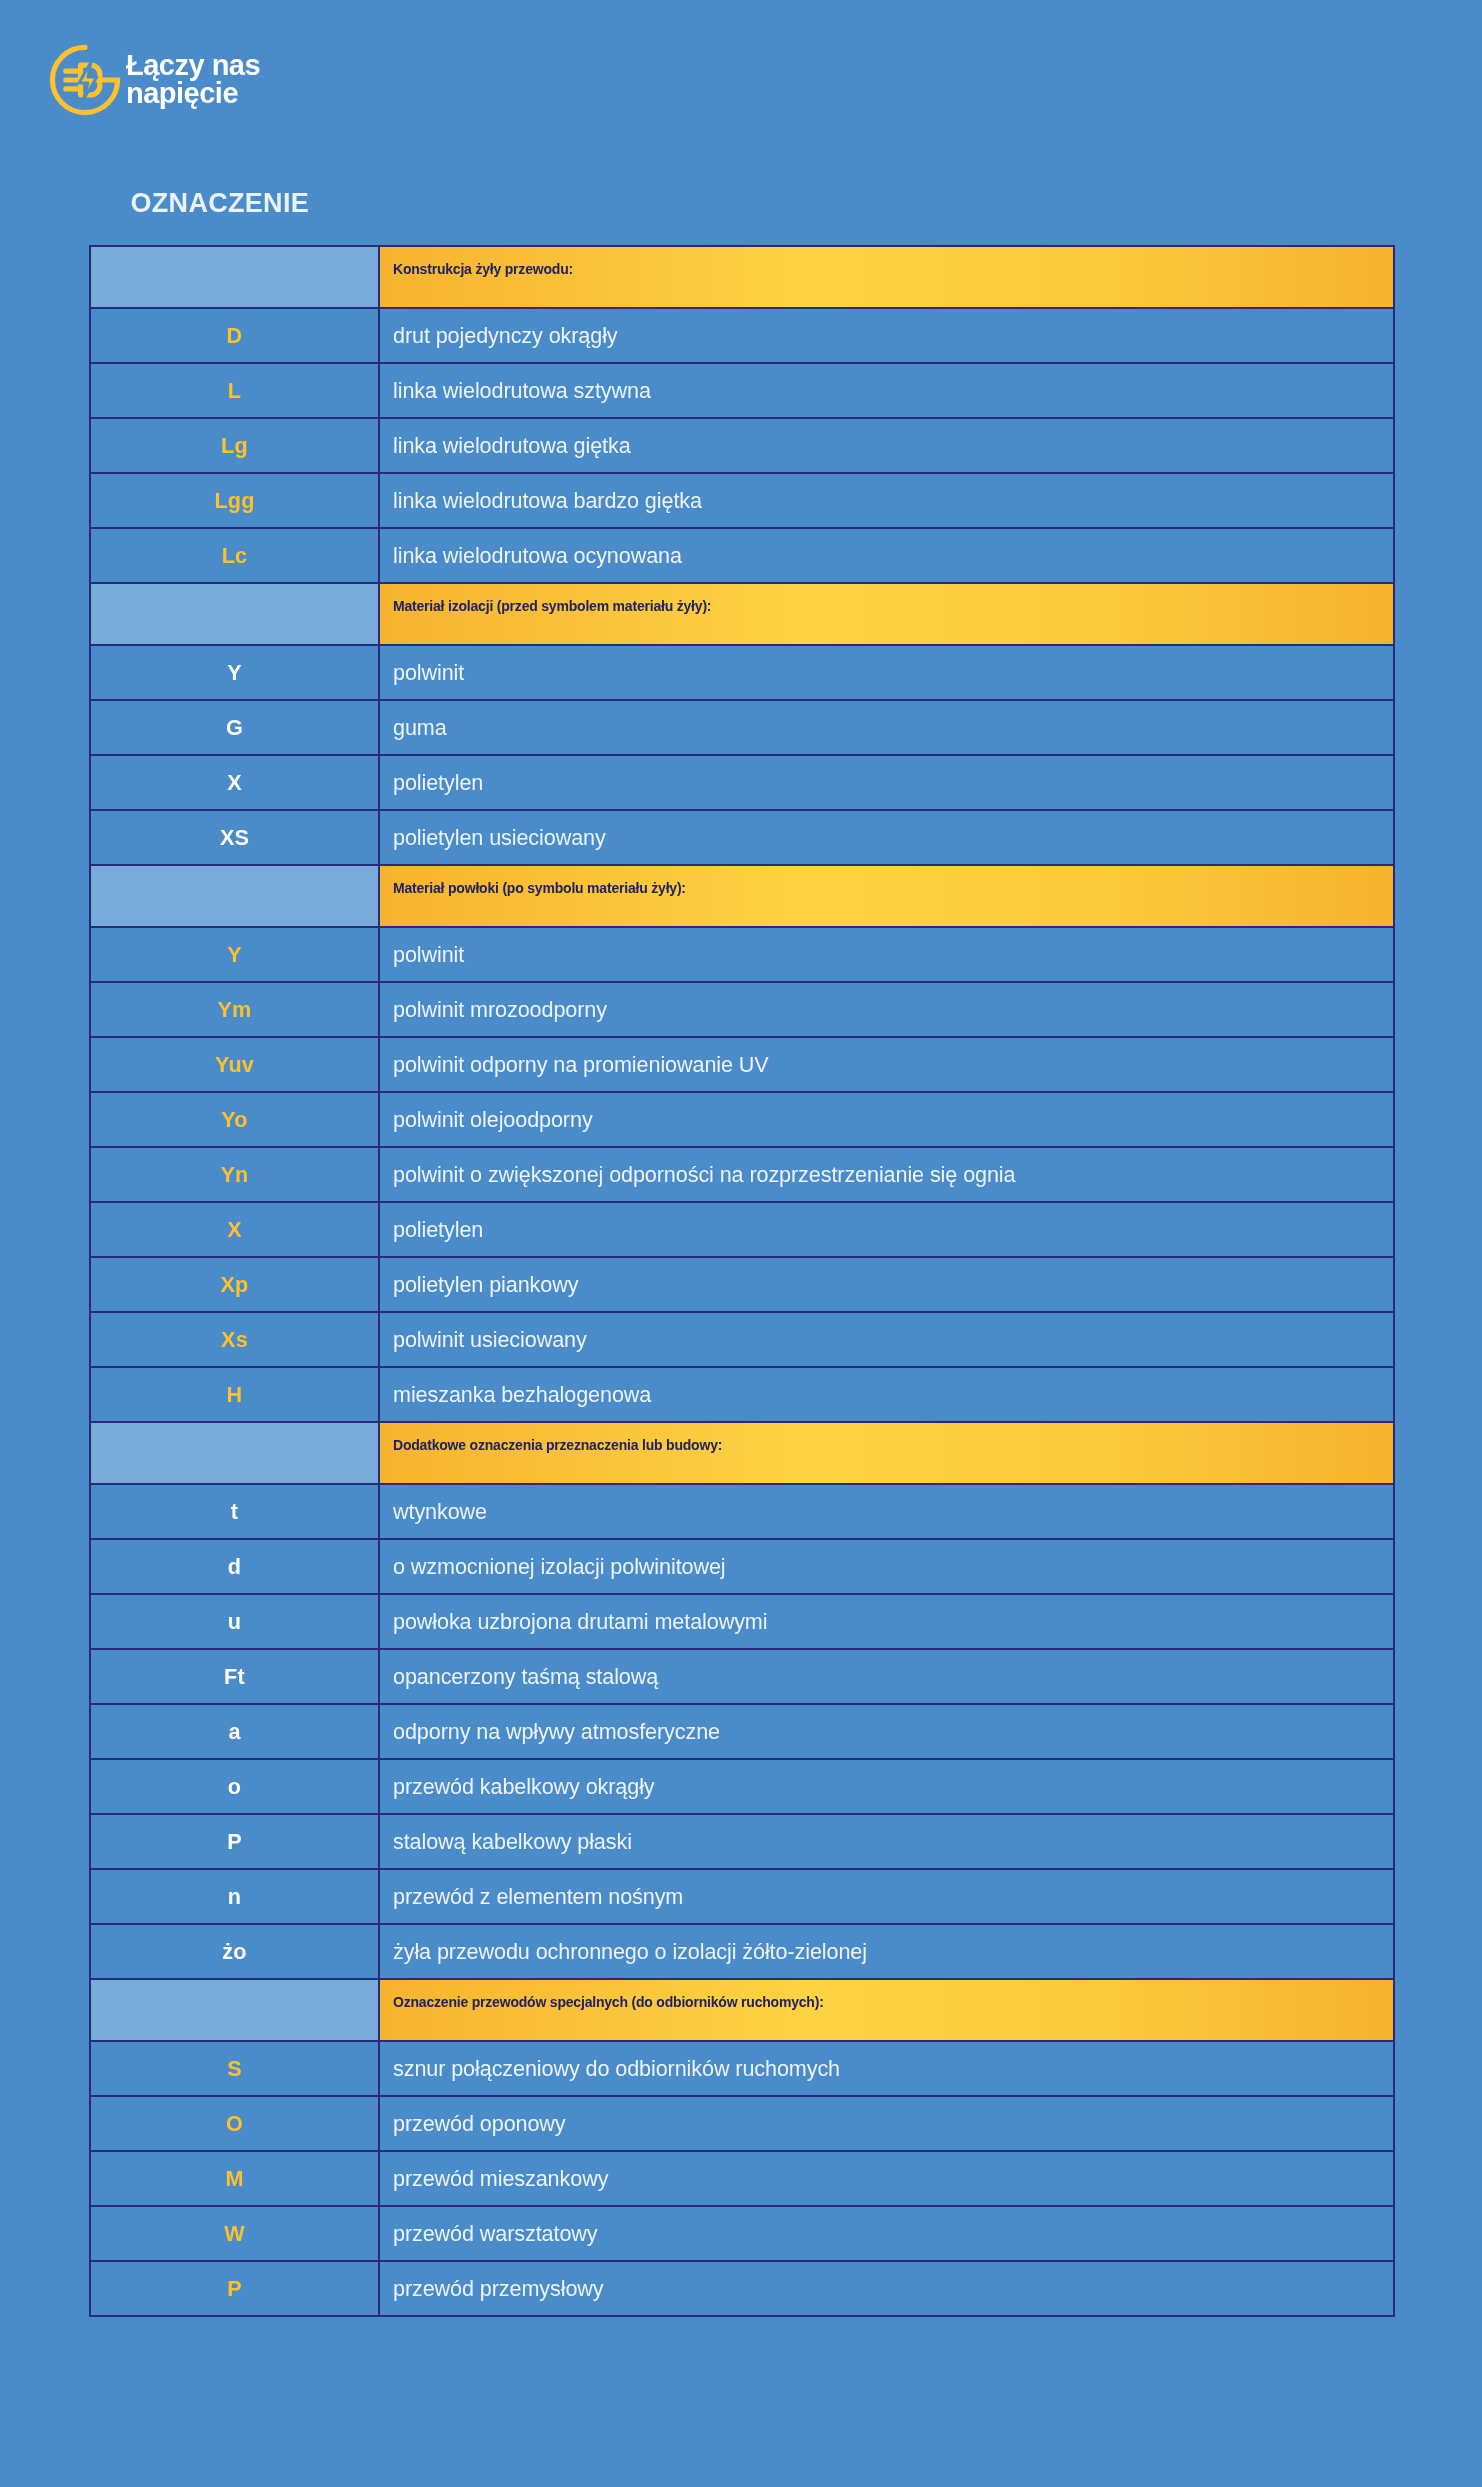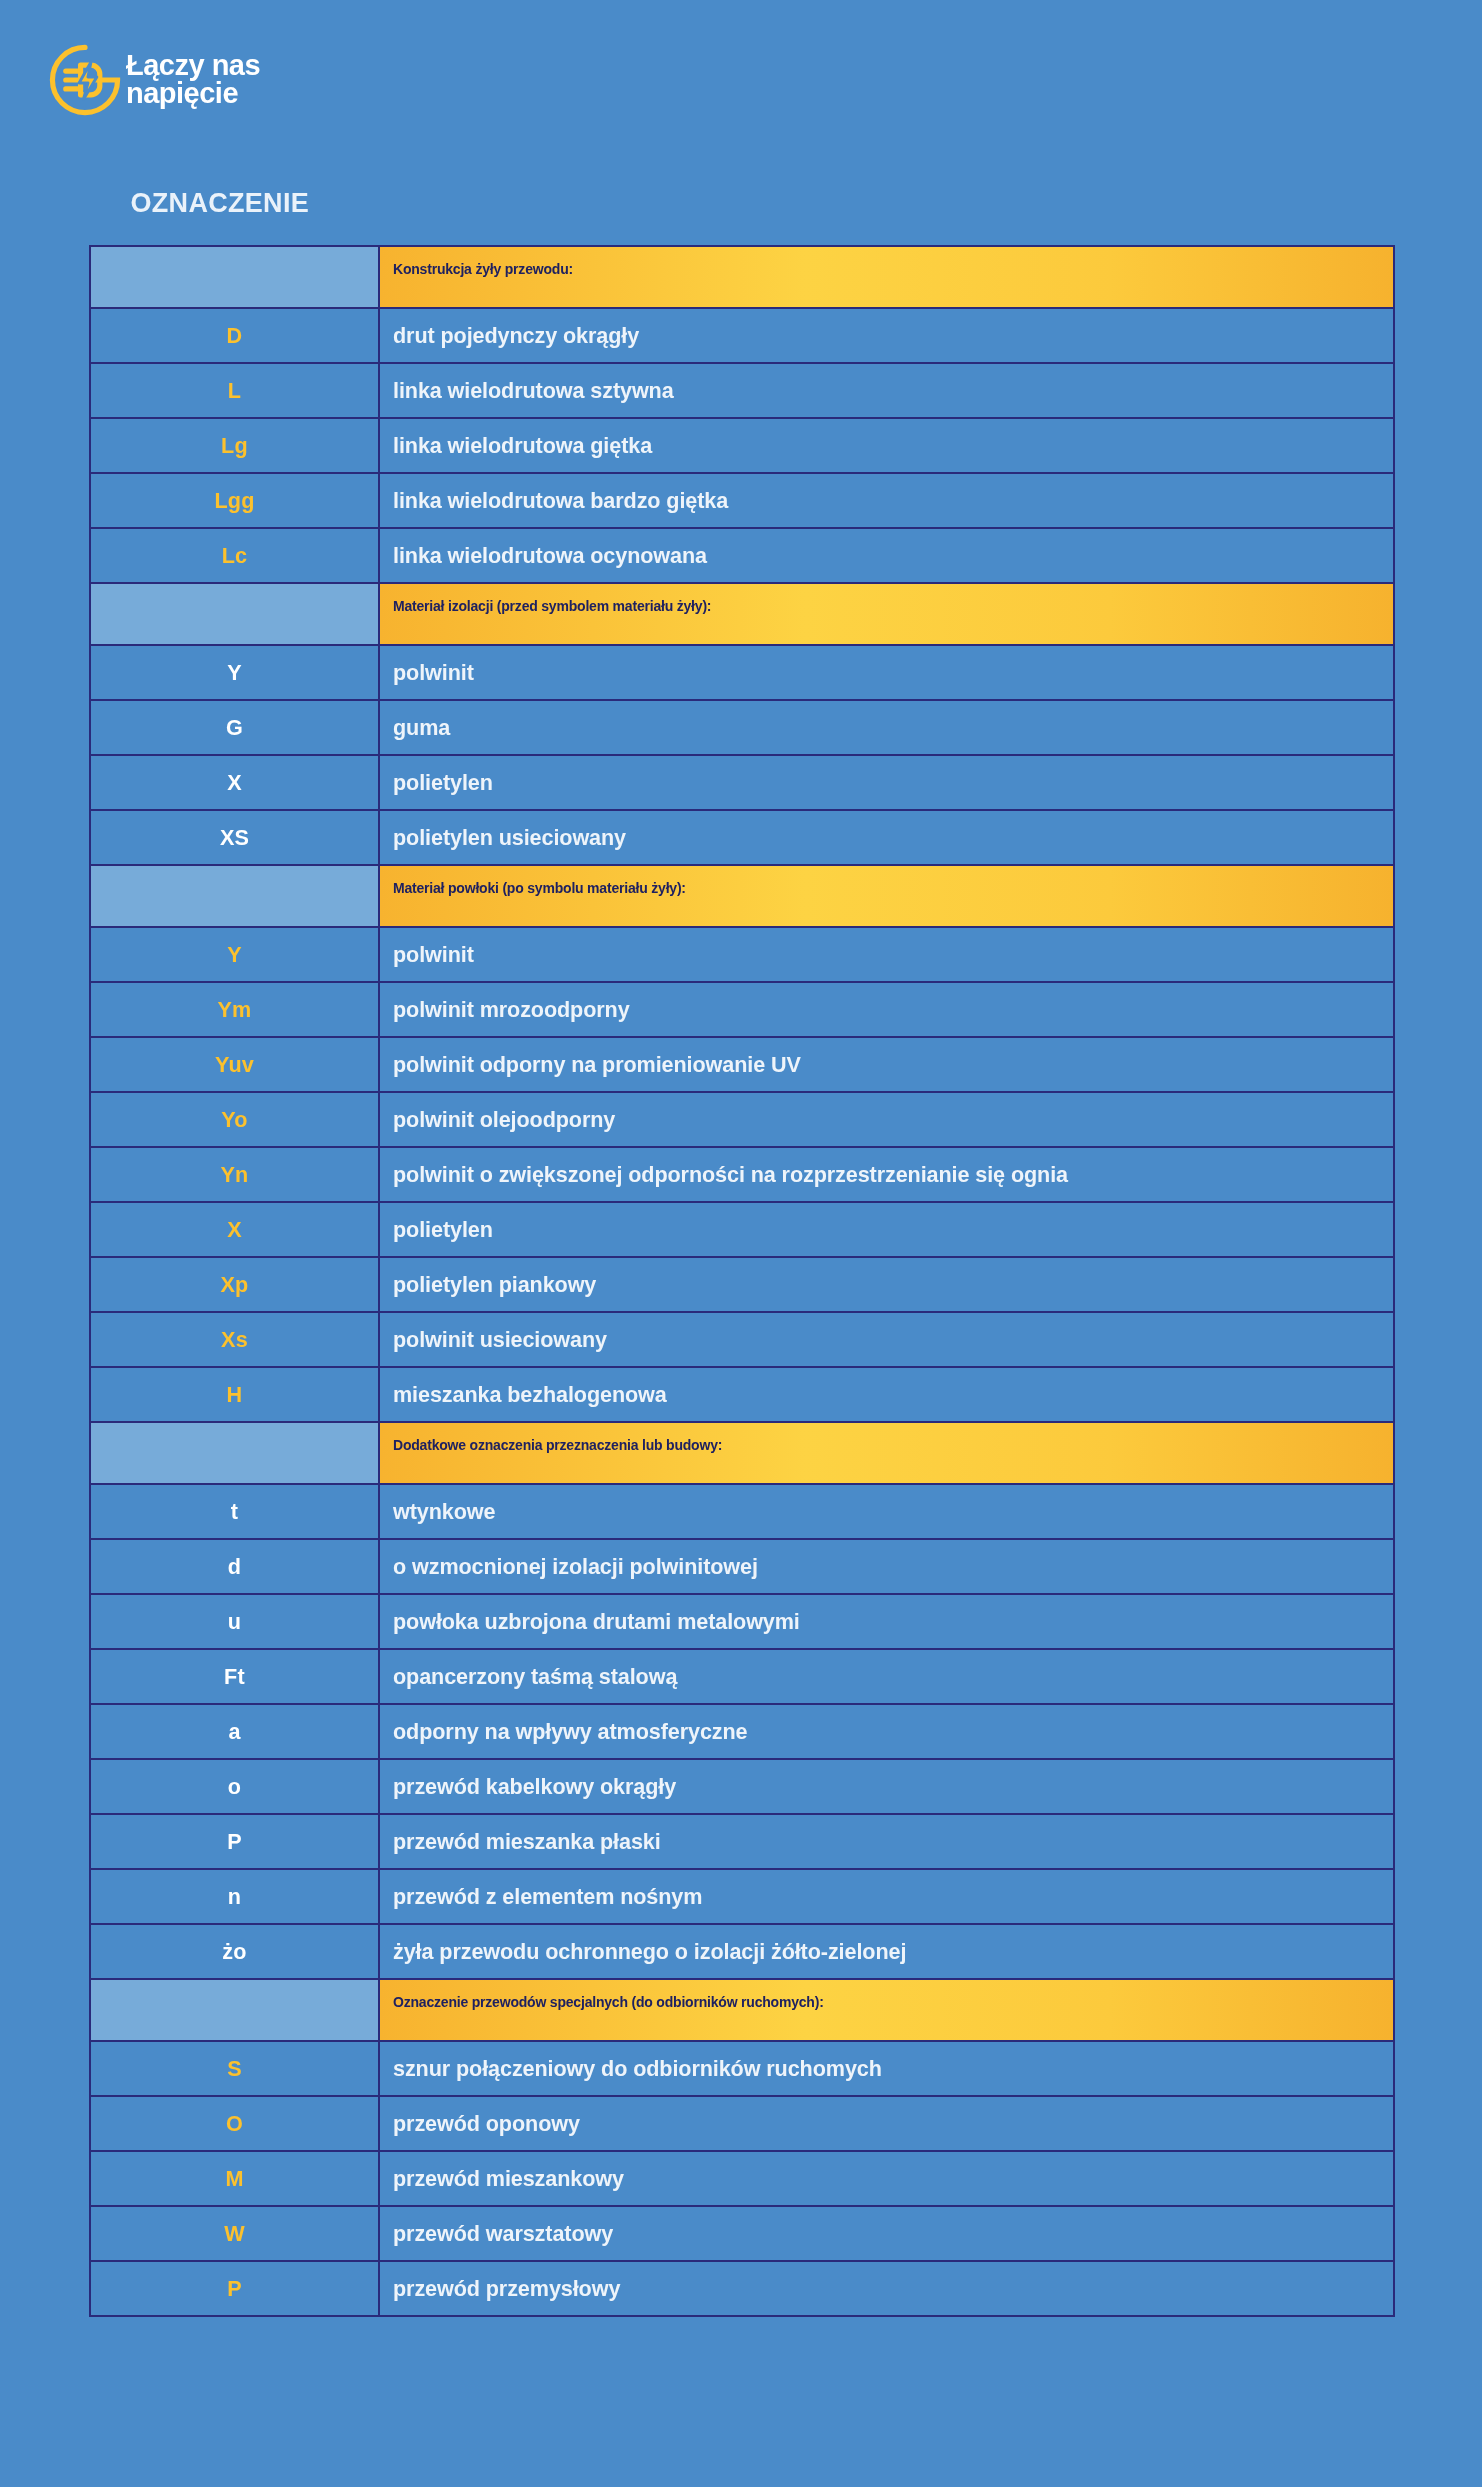--- a/index.html
+++ b/index.html
@@ -100,21 +100,21 @@
     text-align: center;
     font-size: 21.6px;
     font-weight: 700;
     letter-spacing: 0.2px;
   }
   td.sym.yellow { color: #fcc12d; }
   td.sym.white  { color: #ffffff; }
   td.desc {
     color: #eef4fa;
     font-size: 21.6px;
-    font-weight: 700;
+    font-weight: 400;
     padding: 0 0 0 13px;
     letter-spacing: -0.1px;
     white-space: nowrap;
   }
 </style>
 </head>
 <body>
 
 <div class="logo-block">
   <span class="logo-mark">
@@ -246,21 +246,21 @@
       <tr class="data-row">
         <td class="sym white">a</td>
         <td class="desc">odporny na wpływy atmosferyczne</td>
       </tr>
       <tr class="data-row">
         <td class="sym white">o</td>
         <td class="desc">przewód kabelkowy okrągły</td>
       </tr>
       <tr class="data-row">
         <td class="sym white">P</td>
-        <td class="desc">przewód mieszanka płaski</td>
+        <td class="desc">stalową kabelkowy płaski</td>
       </tr>
       <tr class="data-row">
         <td class="sym white">n</td>
         <td class="desc">przewód z elementem nośnym</td>
       </tr>
       <tr class="data-row">
         <td class="sym white">żo</td>
         <td class="desc">żyła przewodu ochronnego o izolacji żółto-zielonej</td>
       </tr>
       <tr class="section-row">

